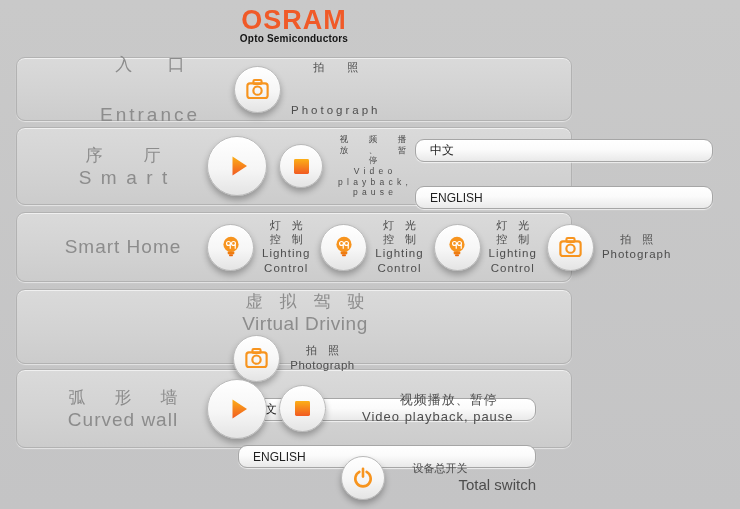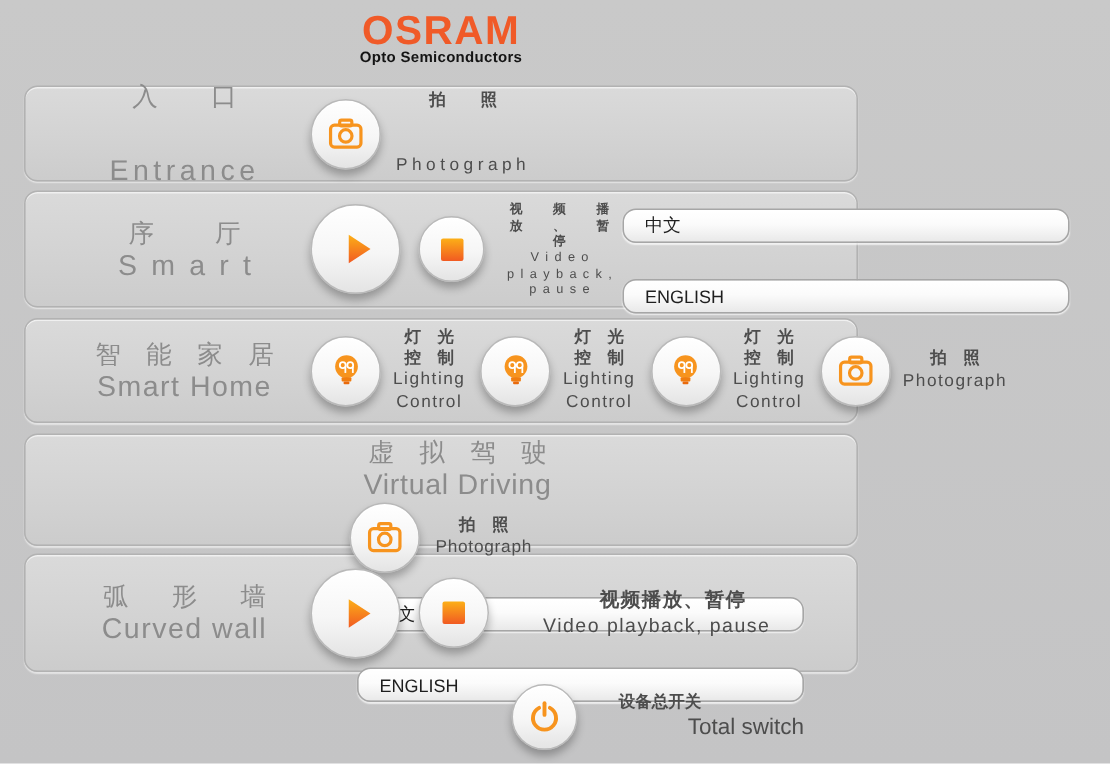--- a/index.html
+++ b/index.html
@@ -20,21 +20,21 @@
   .tagline { font-size:10px; font-weight:bold; color:#141414; letter-spacing:.2px; }
 
   
   .panel {
     margin:0 16px; border-radius:9px;
     background:linear-gradient(180deg,#dadada 0%,#d2d2d2 60%,#cccccc 100%);
     border:1px solid #b2b2b2;
     box-shadow:inset 0 1px 0 rgba(255,255,255,.6), 0 1px 1px rgba(255,255,255,.55);
     display:flex; align-items:center;
   }
-  .p1 { height:64px; margin-top:7px; }
+  .p1 { height:64px; margin-top:7px;padding-left:27px; }
   .p2 { height:78px; margin-top:6px; }
   .p3 { height:70px; margin-top:7px; }
   .p4 { height:75px; margin-top:7px;flex-direction:column; }
   .p5 { height:79px; margin-top:5px; }
 
   .title {
     width:168px; margin-left:22px; text-align:center;
     color:#8c8c8c; flex-shrink:0;
   }
   .title .zh { font-size:17px; display:block; white-space:nowrap; }
@@ -60,21 +60,21 @@
     box-shadow:0 4px 6px rgba(0,0,0,.28), inset 0 1px 0 #fff;
     display:flex; align-items:center; justify-content:center;
     flex-shrink:0; cursor:pointer;
   }
   .sz-lg { width:60px; height:60px; }
   .sz-md { width:47px; height:47px; }
   .sz-sm { width:44px; height:44px; }
 
   
   .cap { text-align:center; color:#4d4d4d; line-height:1.25; }
-  .cap .zh { font-weight:bold; display:block; }
+  .cap .zh { font-weight:normal; display:block; }
   .cap .en { display:block; }
   .cap-md .zh { font-size:11px; }
   .cap-md .en { font-size:11.5px; }
   .cap-xs { width:84px; }
   .cap-xs .zh { font-size:8.5px; }
   .cap-xs .en { font-size:8.5px; font-weight:normal; }
   .cap-lg .zh { font-size:13px; letter-spacing:1px; }
   .cap-lg .en { font-size:13px; }
 
   
@@ -178,21 +178,20 @@
       </div>
     </div>
     <div class="langcol">
       <div class="langbtn">中文</div>
       <div class="langbtn">ENGLISH</div>
     </div>
   </div>
 
   <div class="panel p3">
     <div class="title">
-      <span class="zh">智能家居</span>
       <span class="en">Smart Home</span>
     </div>
     <div class="controls">
 
       <div class="cbtn sz-md">
         <span>
           <svg width="26" height="26" viewBox="0 0 24 24">
             <circle cx="12" cy="9.6" r="7" fill="#F7941E"></circle>
             <rect x="9" y="16.2" width="6" height="2.6" rx=".6" fill="#EF7D10"></rect>
             <rect x="10.2" y="18.8" width="3.6" height="1.7" rx=".6" fill="#E96A0C"></rect>

